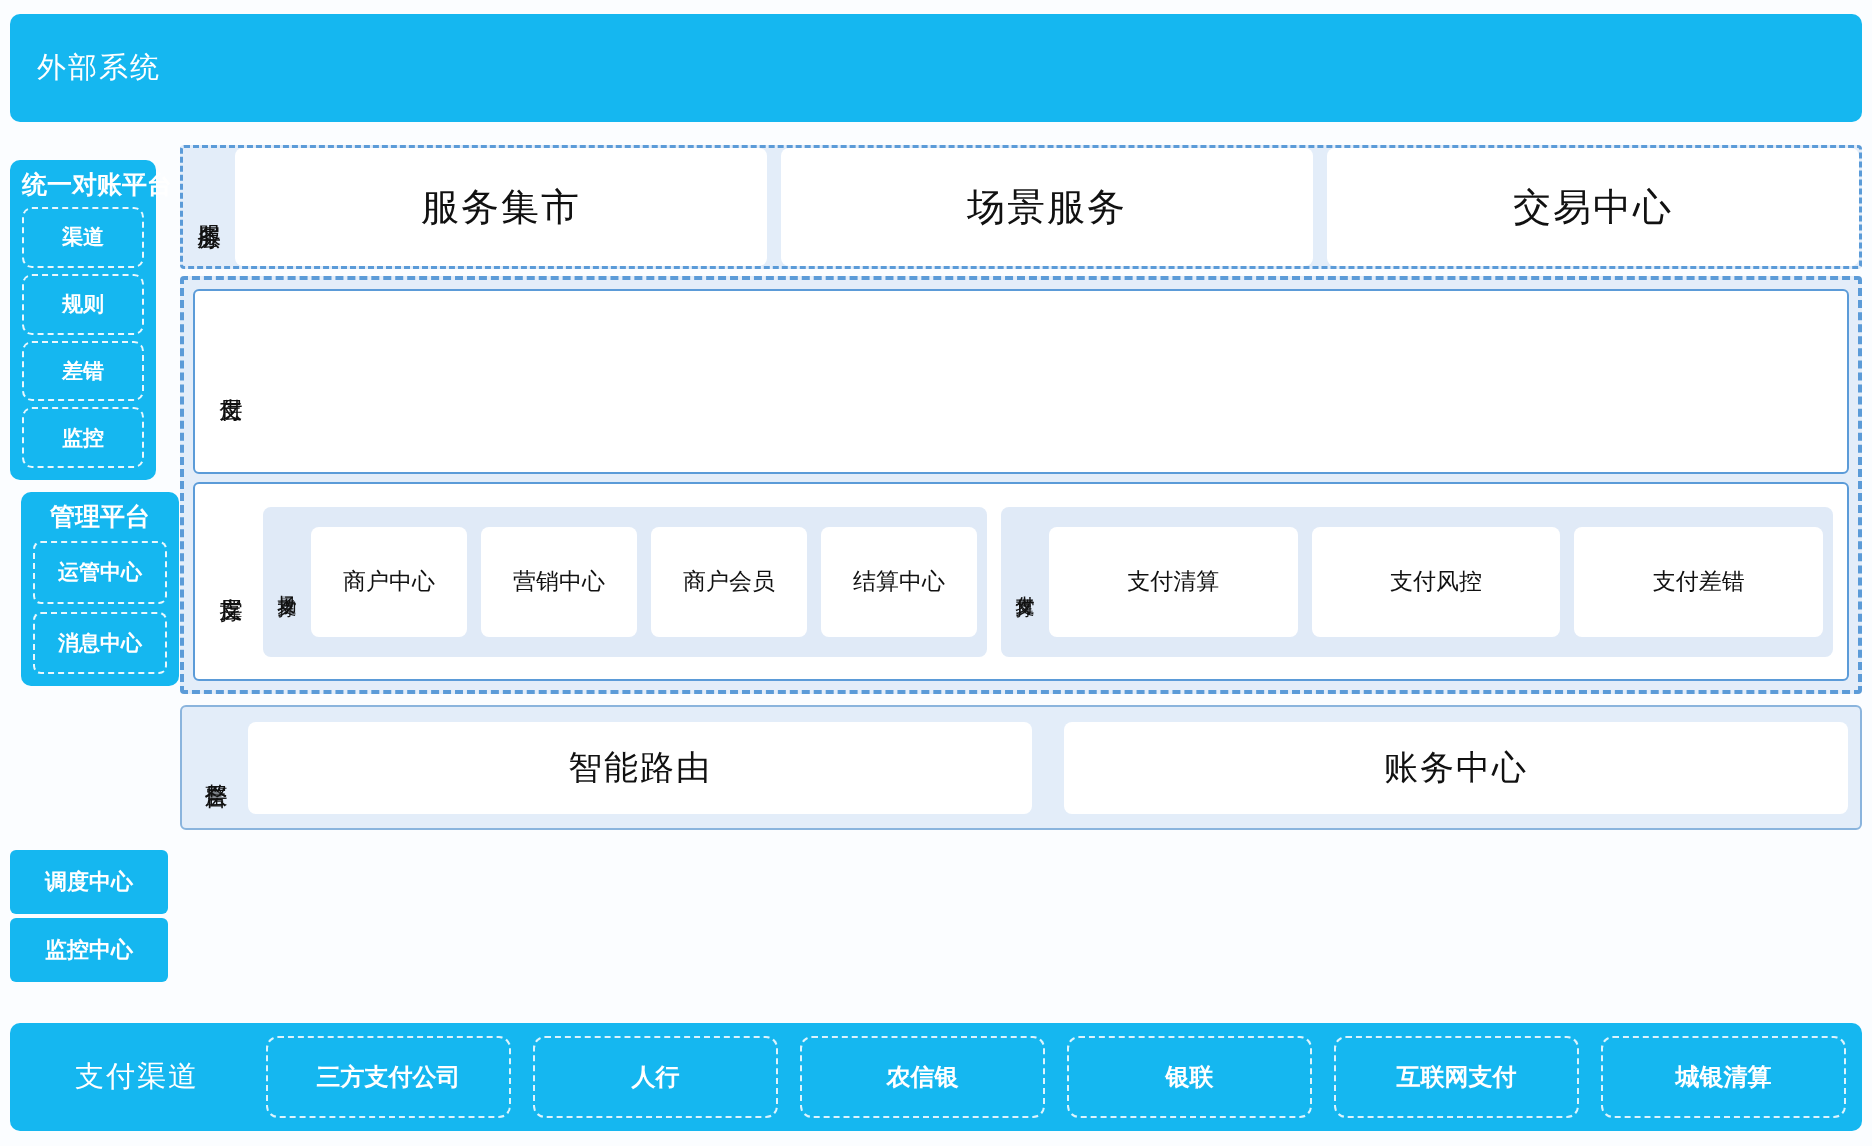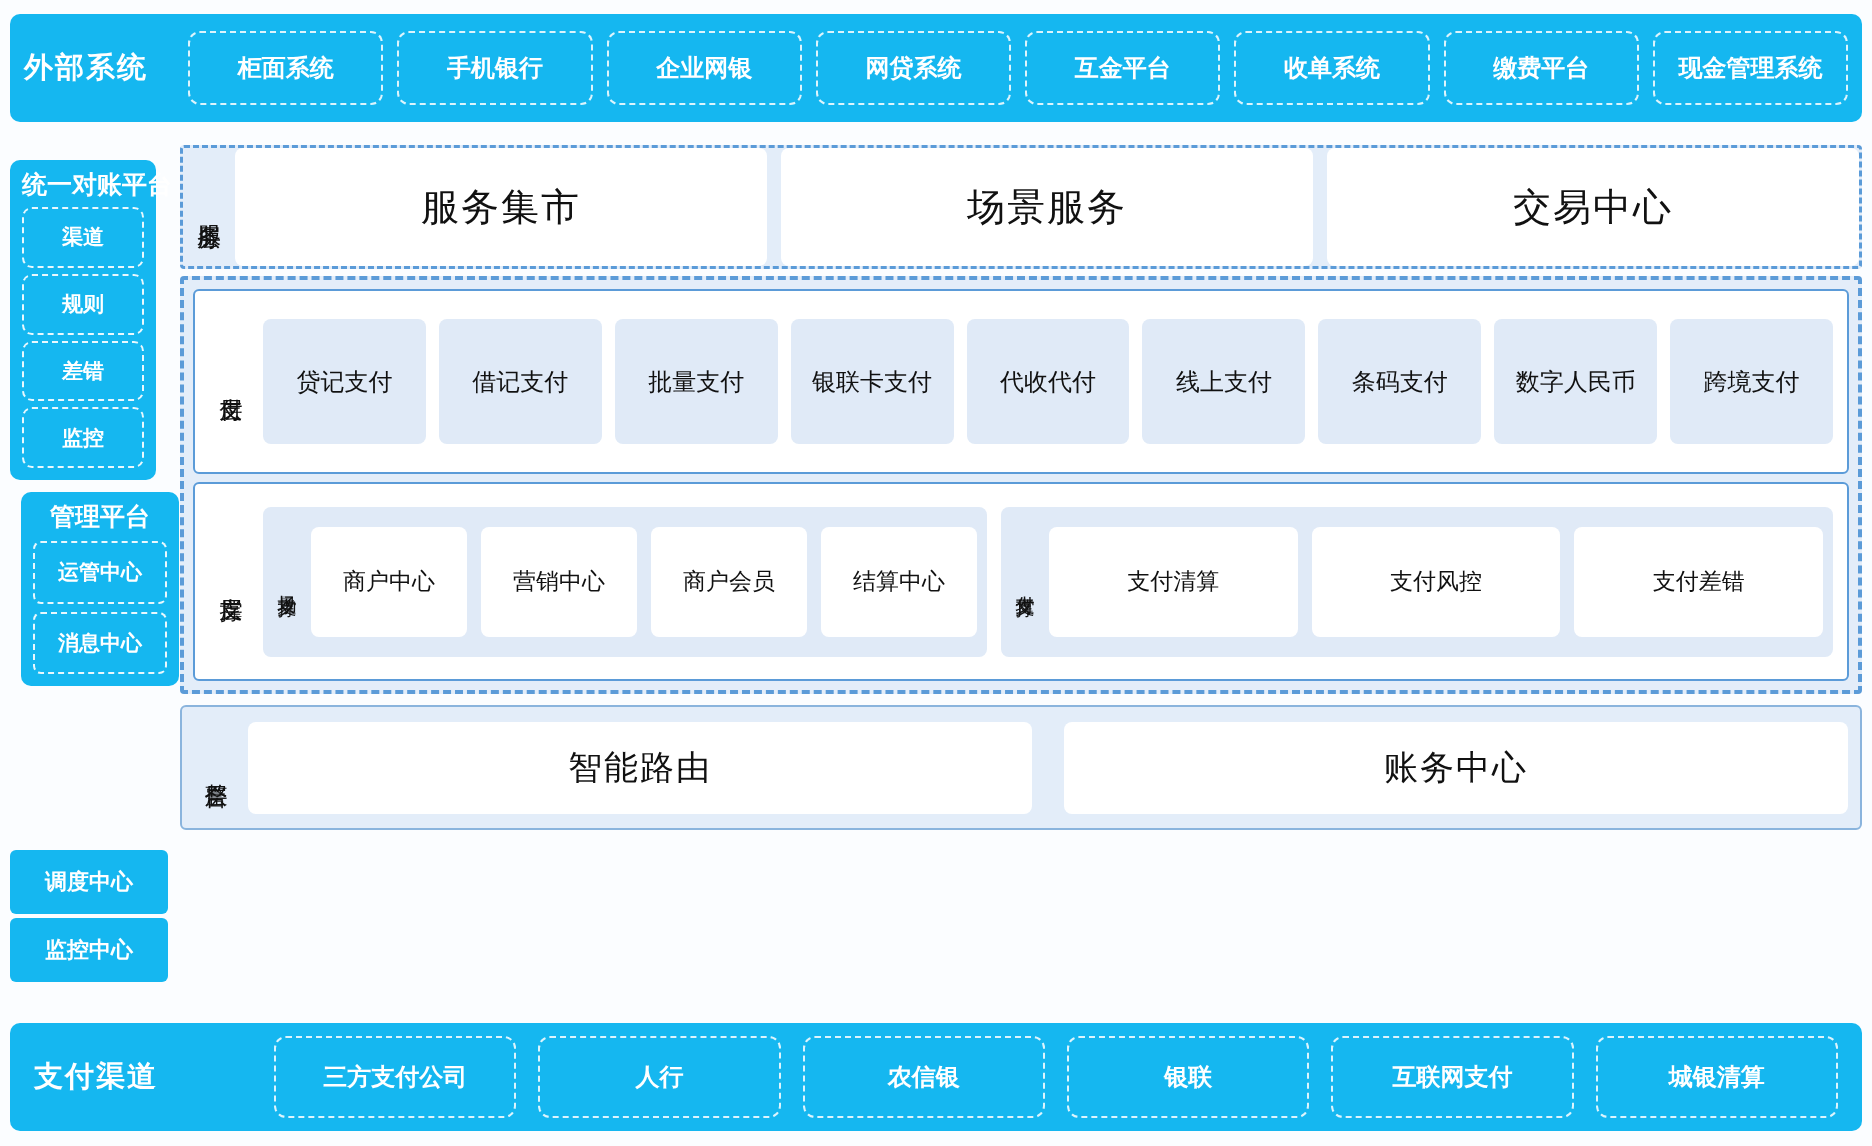--- a/index.html
+++ b/index.html
@@ -25,24 +25,24 @@
   
   .cyan-bar {
     background: #15b7f0;
     border-radius: 10px;
     display: flex;
     align-items: center;
     box-sizing: border-box;
   }
   .cyan-bar-title {
     color: #ffffff;
-    font-weight: bold;
+    font-weight: normal;
     letter-spacing: 2px;
     white-space: nowrap;
-    text-align: left;
+    text-align: center;
   }
   .dashed-chip {
     border: 2px dashed rgba(255,255,255,0.85);
     border-radius: 12px;
     color: #ffffff;
     display: flex;
     align-items: center;
     justify-content: center;
     box-sizing: border-box;
     font-weight: bold;
@@ -59,21 +59,21 @@
   }
   #external-bar .cyan-bar-title { font-size: 29px; width: 150px; flex: 0 0 150px; }
   #external-bar .chips { display: flex; flex: 1; gap: 14px; height: 74px; }
   #external-bar .dashed-chip { flex: 1; font-size: 24px; }
 
   
   #channel-bar {
     position: absolute;
     left: 10px; top: 1023px;
     width: 1852px; height: 108px;
-    padding: 0 24px;
+    padding: 0 16px;
     gap: 18px;
   }
   #channel-bar .cyan-bar-title { font-size: 29px; width: 222px; flex: 0 0 222px; }
   #channel-bar .chips { display: flex; flex: 1; gap: 22px; height: 82px; }
   #channel-bar .dashed-chip { flex: 1; font-size: 24px; }
 
   
   #recon-platform {
     position: absolute;
     left: 10px; top: 160px;
@@ -272,30 +272,20 @@
     letter-spacing: 2px;
   }
 </style>
 </head>
 <body>
 
 <div class="canvas">
 
   <div class="cyan-bar" id="external-bar">
     <div class="cyan-bar-title">外部系统</div>
-    <div class="chips">
-      <div class="dashed-chip">柜面系统</div>
-      <div class="dashed-chip">手机银行</div>
-      <div class="dashed-chip">企业网银</div>
-      <div class="dashed-chip">网贷系统</div>
-      <div class="dashed-chip">互金平台</div>
-      <div class="dashed-chip">收单系统</div>
-      <div class="dashed-chip">缴费平台</div>
-      <div class="dashed-chip">现金管理系统</div>
-    </div>
   </div>
 
   <div id="recon-platform">
     <div class="panel-title">统一对账平台</div>
     <div class="sub-chip">渠道</div>
     <div class="sub-chip">规则</div>
     <div class="sub-chip">差错</div>
     <div class="sub-chip">监控</div>
   </div>
 
@@ -314,31 +304,20 @@
       <div class="card">服务集市</div>
       <div class="card">场景服务</div>
       <div class="card">交易中心</div>
     </div>
   </div>
 
   <div class="dash-group" id="core-group">
 
     <div id="pay-layer">
       <div class="vlabel">支付层</div>
-      <div class="cards">
-        <div class="card">贷记支付</div>
-        <div class="card">借记支付</div>
-        <div class="card">批量支付</div>
-        <div class="card">银联卡支付</div>
-        <div class="card">代收代付</div>
-        <div class="card">线上支付</div>
-        <div class="card">条码支付</div>
-        <div class="card">数字人民币</div>
-        <div class="card">跨境支付</div>
-      </div>
     </div>
 
     <div id="support-layer">
       <div class="vlabel">支撑层</div>
       <div class="groups">
 
         <div class="sub-block" id="scene-support">
           <div class="vlabel">场景支撑</div>
           <div class="cards">
             <div class="card">商户中心</div>

